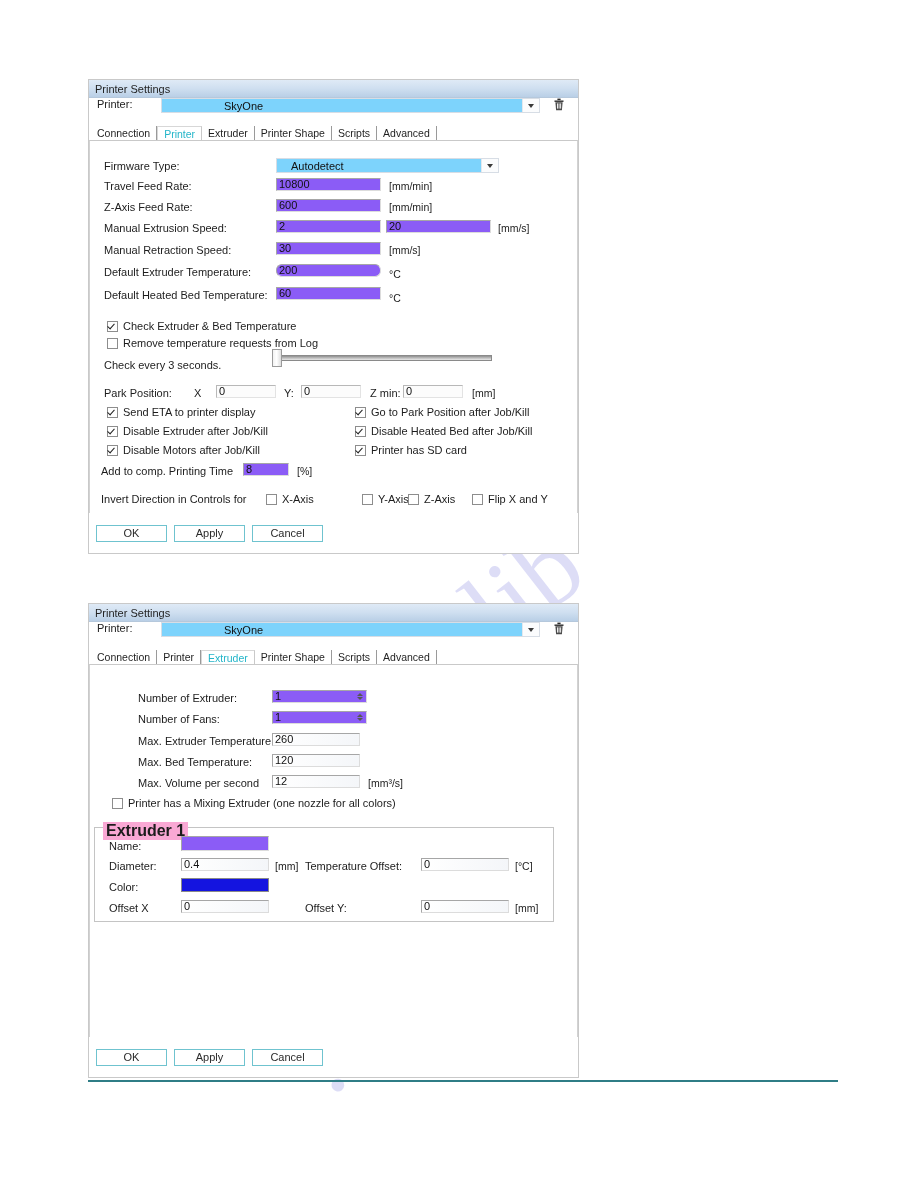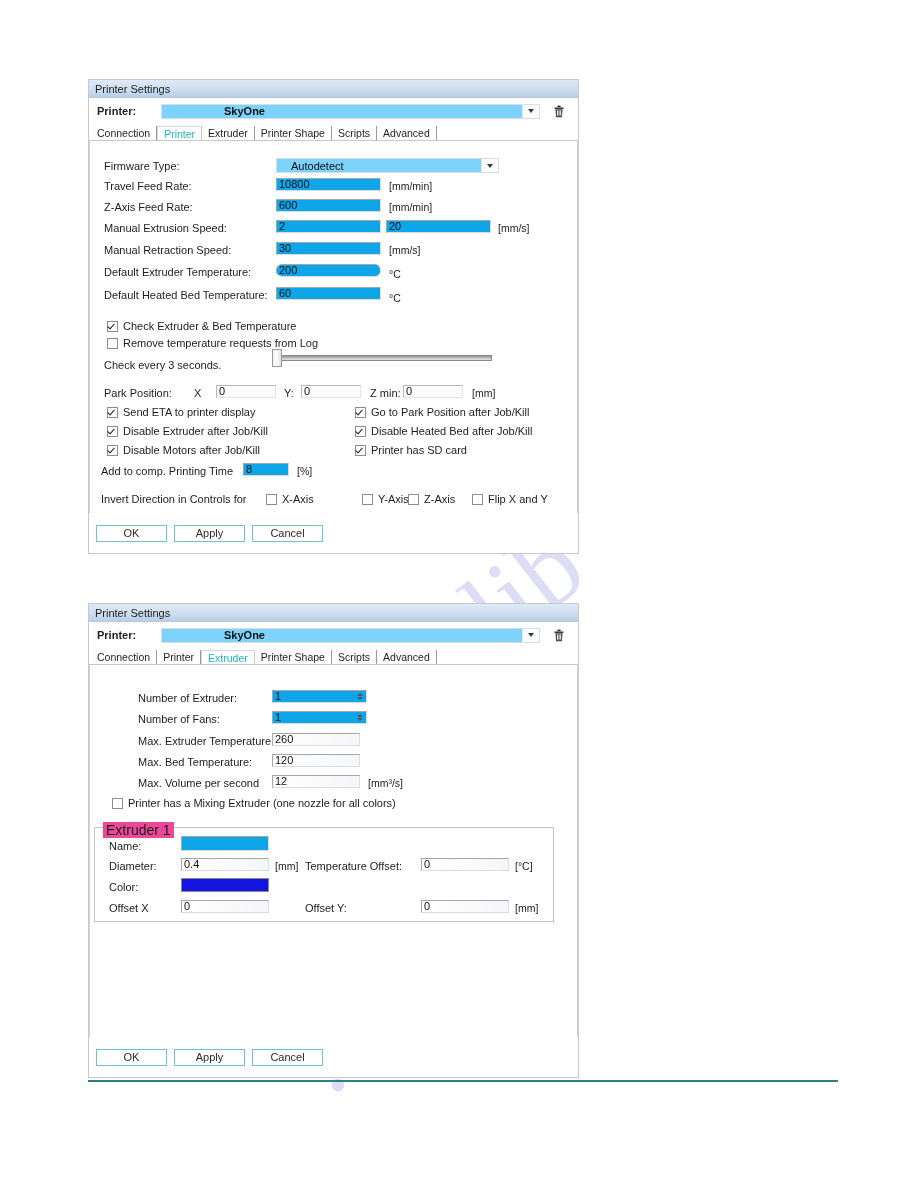--- a/index.html
+++ b/index.html
@@ -56,24 +56,23 @@
     display: flex;
     align-items: center;
     padding-left: 6px;
     font-size: 11px;
     color: #1f1f1f;
   }
 
   .printer-row {
     height: 26px;
     display: flex;
-    align-items: center;
+    align-items: flex-start;
     padding: 0 8px 0 8px;
     background: #fff;
-    font-weight: bold;
   }
   .printer-label { width: 64px; font-size: 11px; color: #222; }
   .combo {
     position: relative;
     flex: 1;
     height: 15px;
     background: #7dd3fc;
     border: 1px solid #d7dde5;
     display: flex;
     align-items: center;
@@ -150,21 +149,21 @@
     display: flex;
     align-items: center;
     font-size: 11px;
     color: #1c1c1c;
     white-space: nowrap;
   }
   .lbl { color: #1c1c1c; }
   .unit { color: #1c1c1c; font-size: 10.5px; }
 
   .tbox {
-    background: #0ea5e9;
+    background: #8b5cf6;
     border: 1px solid #a6a6a6;
     border-right-color: #dcdcdc;
     border-bottom-color: #dcdcdc;
     height: 13px;
     line-height: 13px;
     font-size: 11px;
     padding: 0 2px;
     box-sizing: border-box;
     color: #111;
     display: flex;
@@ -251,24 +250,25 @@
 
   
   .group {
     position: absolute;
     border: 1px solid #c4c4c4;
     box-sizing: border-box;
   }
   .group > .legend {
     position: absolute;
     top: -6px; left: 8px;
-    background: #ec4899;
+    background: #f9a8d4;
     padding: 0 3px;
-    font-size: 14px;
+    font-size: 16px;
     color: #1c1c1c;
+    font-weight: bold;
   }
 
   .swatch {
     height: 14px;
     border: 1px solid #8a8a8a;
     box-sizing: border-box;
   }
 
   
   .footer {

